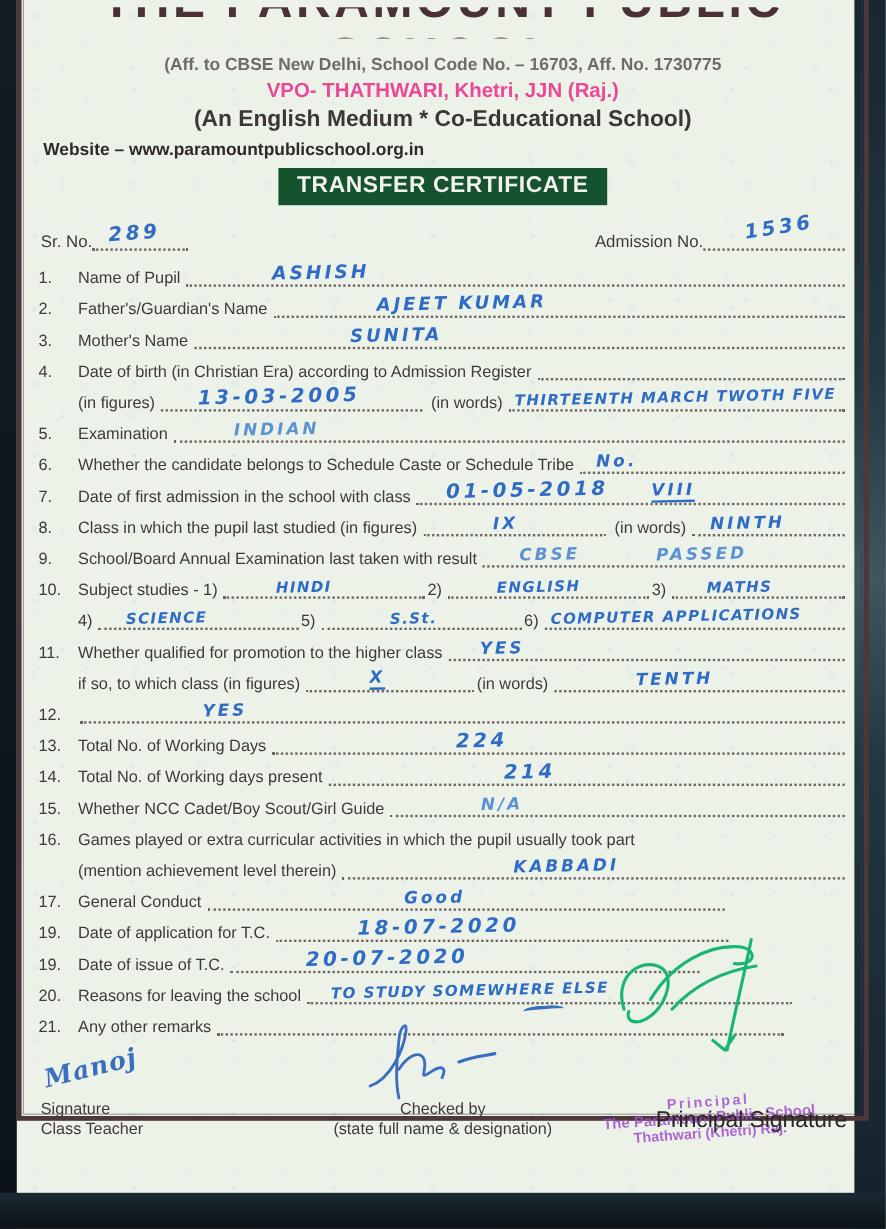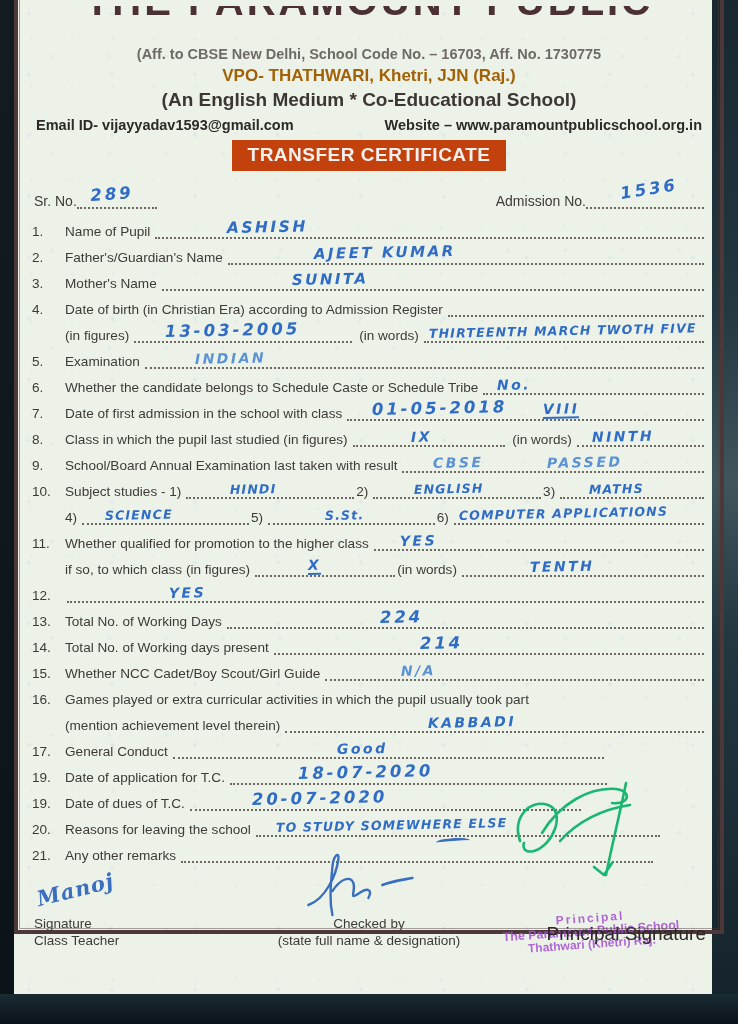--- a/index.html
+++ b/index.html
@@ -27,26 +27,26 @@
   
   .cert{position:absolute;left:14px;right:14px;top:-20px;height:954px;
     border:4px solid #4c3839;box-sizing:border-box;padding:22px 12px 0 12px;}
   .cert::after{content:"";position:absolute;inset:1px;border:1px solid rgba(76,56,57,.45);pointer-events:none;}
   
   .clip-title{height:26px;overflow:hidden;position:relative;text-align:center;}
   .clip-title span{position:relative;top:-27px;display:inline-block;
     font-size:40px;font-weight:bold;letter-spacing:3px;color:#4c3134;
     font-family:"Liberation Sans",sans-serif;}
   .aff-line{text-align:center;font-size:14.5px;color:#6e6a66;font-weight:bold;margin-top:14px;}
-  .addr-line{text-align:center;font-size:17px;color:#a16207;font-weight:bold;margin-top:4px;}
+  .addr-line{text-align:center;font-size:17px;color:#ec4899;font-weight:bold;margin-top:4px;}
   .medium-line{text-align:center;font-size:19px;color:#3c3733;font-weight:bold;margin-top:3px;}
   .contact-row{display:flex;justify-content:space-between;align-items:center;
     font-size:14.5px;font-weight:bold;color:#2c2927;margin-top:6px;padding:0 6px;}
   .tc-box-wrap{text-align:center;margin-top:7px;}
-  .tc-box{display:inline-block;background:#c2410c;color:#f3f0ee;font-weight:bold;
+  .tc-box{display:inline-block;background:#14532d;color:#f3f0ee;font-weight:bold;
     font-size:19px;letter-spacing:.5px;padding:4px 16px 5px 16px;}
   
   .serial-row{display:flex;justify-content:space-between;align-items:flex-end;
     margin-top:12px;padding:0 4px;font-size:14px;color:#3e3a37;height:26px;}
   .serial-left,.serial-right{display:flex;align-items:flex-end;}
   .sdots{display:inline-block;border-bottom:2px dotted #6e6862;position:relative;height:16px;}
   
   .form{margin-top:10px;padding:0 2px;}
   .row{display:flex;align-items:flex-end;font-size:13.6px;color:#3e3a37;
     height:20px;margin-bottom:6px;}
@@ -94,21 +94,20 @@
 
   <div class="clip-title">
     <span>THE PARAMOUNT PUBLIC SCHOOL</span>
   </div>
 
   <div class="aff-line">(Aff. to CBSE New Delhi, School Code No. –  16703, Aff. No. 1730775</div>
   <div class="addr-line">VPO- THATHWARI, Khetri, JJN (Raj.)</div>
   <div class="medium-line">(An English Medium * Co-Educational School)</div>
 
   <div class="contact-row">
-    <span>Email ID- vijayyadav1593@gmail.com</span>
     <span>Website – www.paramountpublicschool.org.in</span>
   </div>
 
   <div class="tc-box-wrap">
     <span class="tc-box">TRANSFER CERTIFICATE</span>
   </div>
 
   <div class="serial-row">
     <span class="serial-left">
       <span>Sr. No.</span>
@@ -313,21 +312,21 @@
     <div class="row">
       <span class="num">19.</span>
       <span class="lbl">Date of application for T.C.</span>
       <span class="dots" style="flex:0 0 56%">
           <span class="hw hw-lg" style="left:18%">18-07-2020</span>
         </span>
     </div>
 
     <div class="row">
       <span class="num">19.</span>
-      <span class="lbl">Date of dues of T.C.</span>
+      <span class="lbl">Date of issue of T.C.</span>
       <span class="dots" style="flex:0 0 58%">
           <span class="hw hw-lg" style="left:16%">20-07-2020</span>
         </span>
     </div>
 
     <div class="row">
       <span class="num">20.</span>
       <span class="lbl">Reasons for leaving the school</span>
       <span class="dots" style="flex:0 0 60%">
           <span class="hw hw-sm" style="left:5%">TO STUDY SOMEWHERE ELSE</span>

